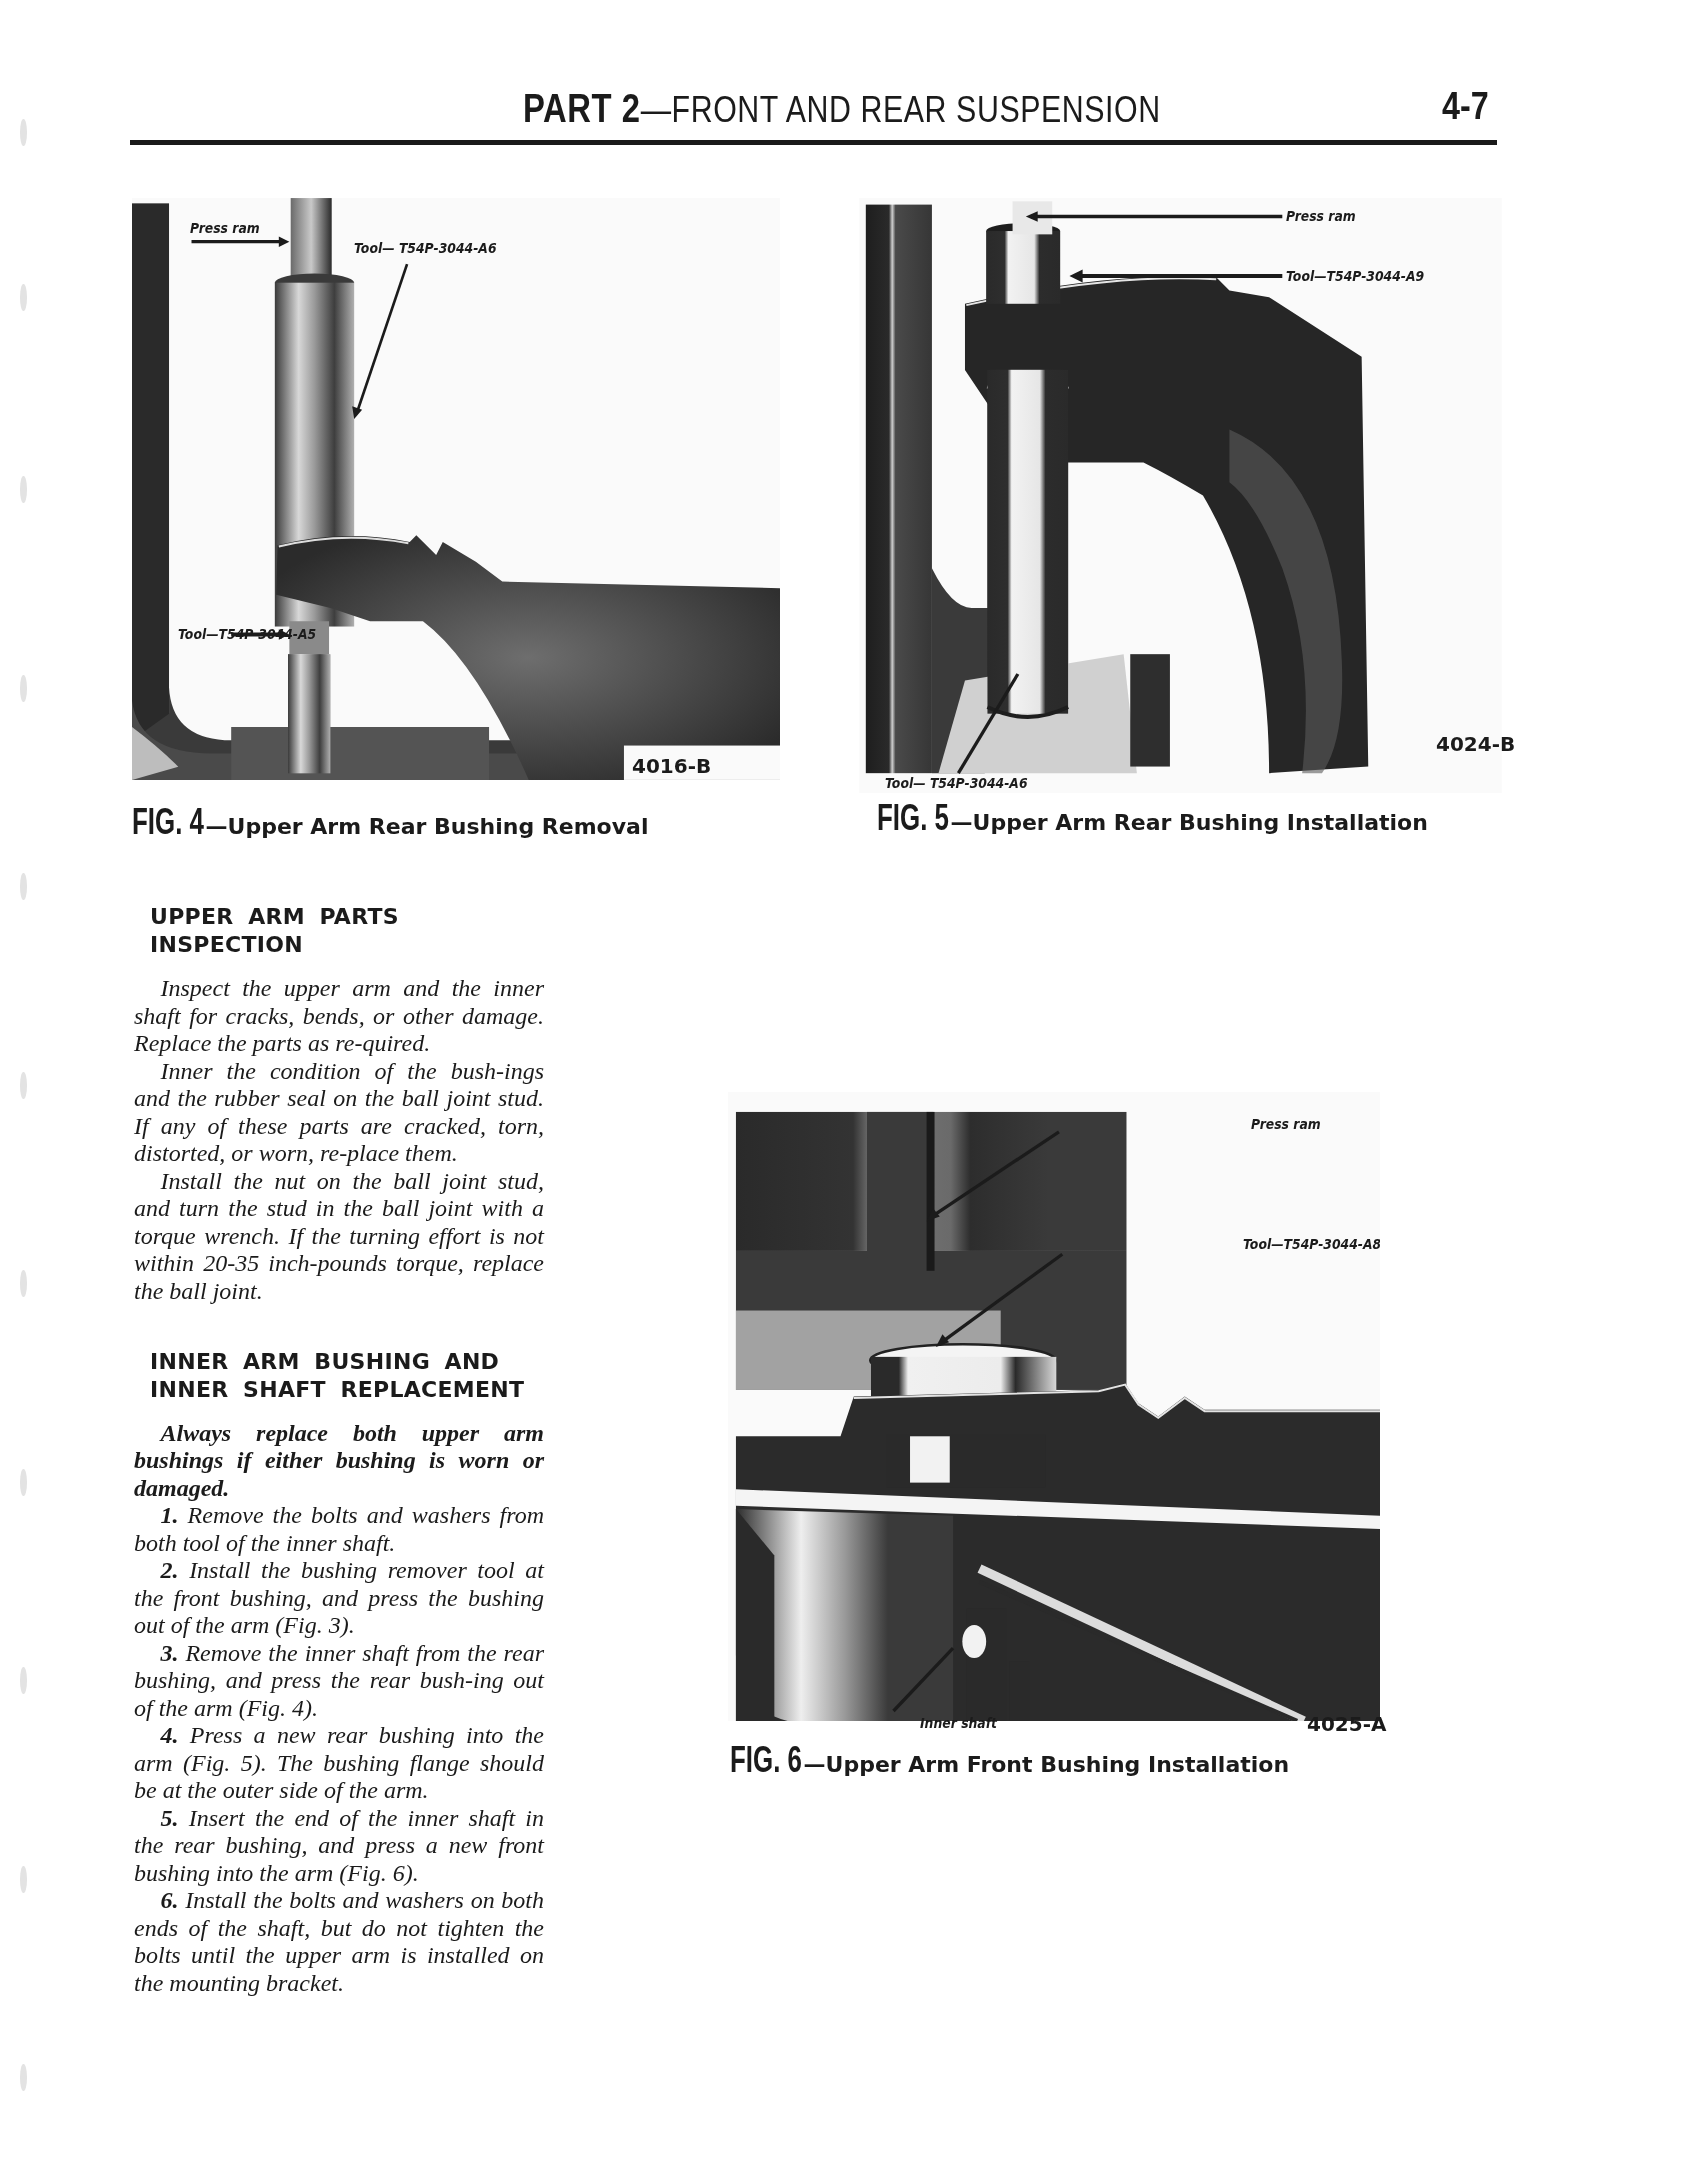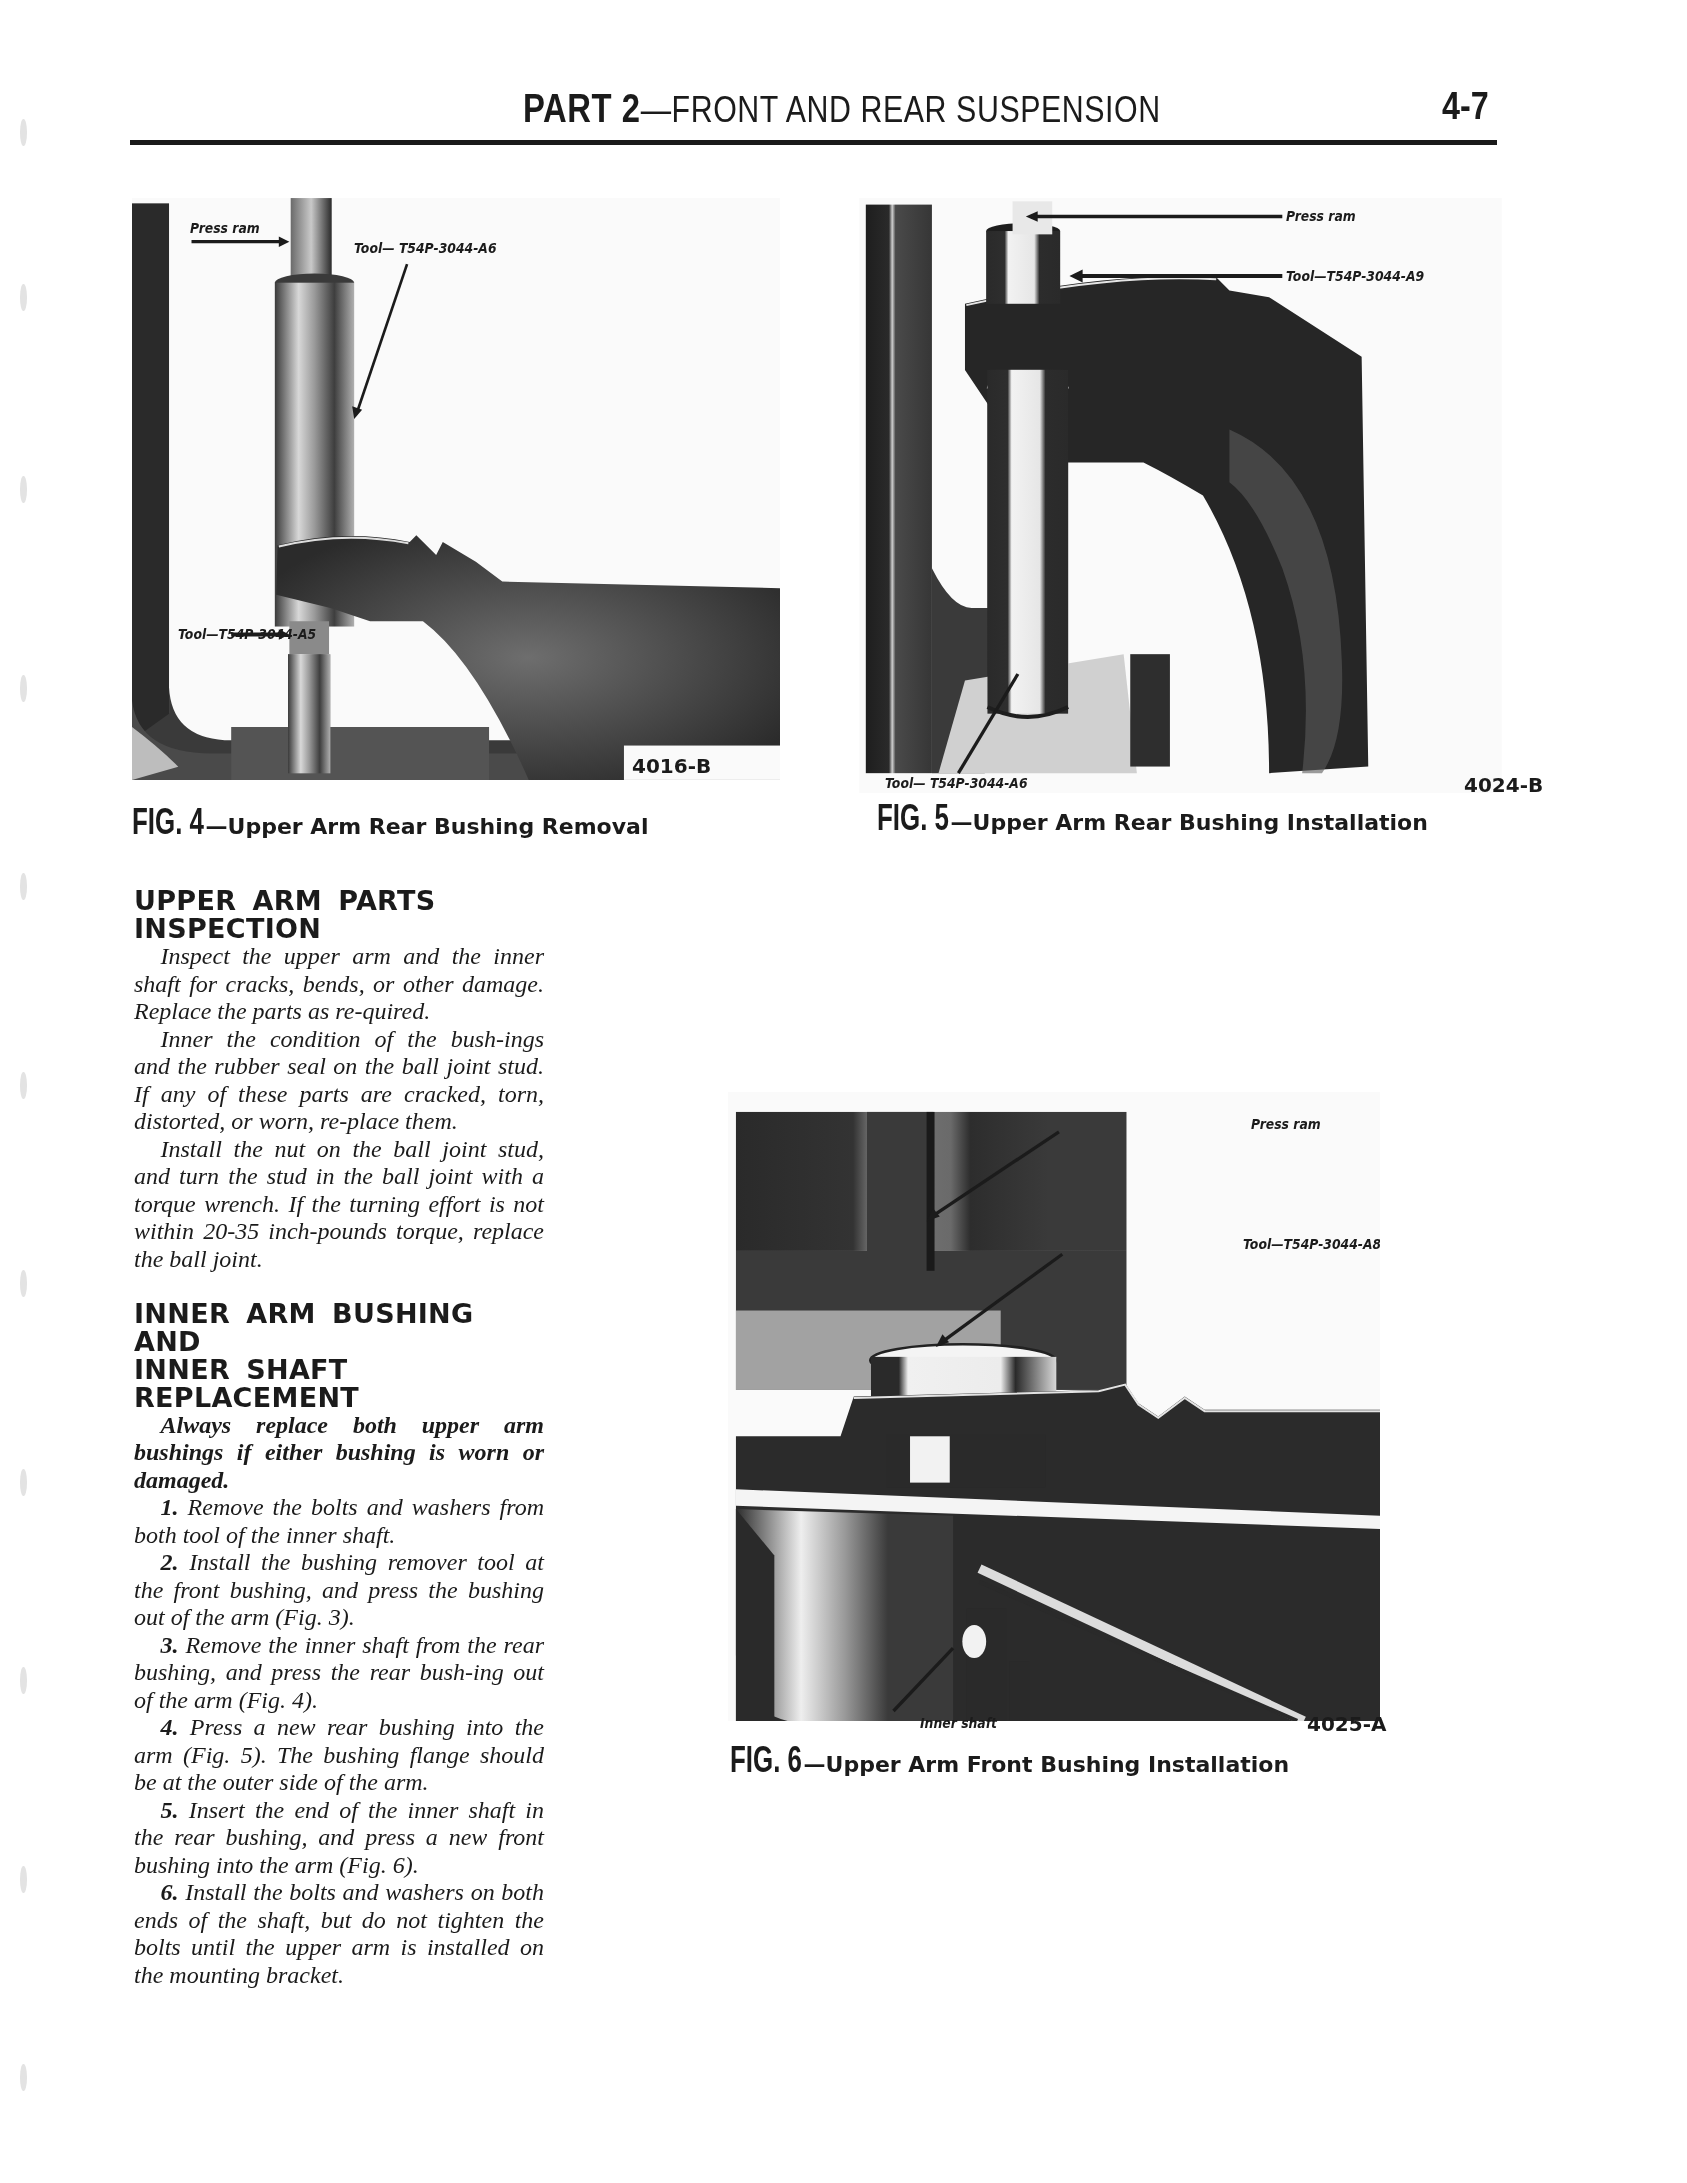--- a/index.html
+++ b/index.html
@@ -11,21 +11,21 @@
   .page-num { left:1442px; top:85px; font-family:"Liberation Sans", sans-serif; font-weight:bold; font-size:38px; transform:scaleX(0.85); transform-origin:left top; }
   .rule { left:130px; top:140px; width:1367px; height:5.3px; background:#1a1a1a; }
   .fig { position:absolute; background:#fff; overflow:hidden; }
   .fig svg { display:block; }
   .callout { position:absolute; font-family:"DejaVu Sans", sans-serif; font-style:italic; font-weight:bold; font-size:14.6px; white-space:nowrap; color:#1b1b1b; transform:scaleX(0.85); transform-origin:left top; }
   .figcode { position:absolute; font-family:"DejaVu Sans", sans-serif; font-weight:bold; font-size:20px; color:#1b1b1b; white-space:nowrap; }
   .caption { position:absolute; white-space:nowrap; color:#1b1b1b; }
   .caption .fig-label { font-family:"Liberation Sans", sans-serif; font-weight:bold; font-size:36px; transform:scaleX(0.72); display:inline-block; transform-origin:left bottom; margin-right:-26.5px; }
   .caption .fig-text { font-family:"DejaVu Sans", sans-serif; font-weight:bold; font-size:22px; }
   .col { position:absolute; left:134px; top:887px; width:410px; font-family:"Liberation Serif", serif; font-size:24px; line-height:27.5px; color:#1b1b1b; }
-  .col h2 { font-family:"DejaVu Sans", sans-serif; font-weight:bold; font-size:27px; line-height:28px; margin:0; letter-spacing:0.3px; word-spacing:6.6px; }
+  .col h2 { font-family:"DejaVu Sans", sans-serif; font-weight:bold; font-size:22px; line-height:28px; margin:16px; letter-spacing:0.3px; word-spacing:6.6px; }
   .col p { margin:0; text-align:justify; text-indent:26.5px;font-style:italic; }
   .col .gap { height:26.5px; }
   .col .bold-p { font-weight:bold; }
   .col .num { font-weight:bold; }
   .margin-mark { position:absolute; left:20px; width:6.6px; height:26.5px; border-radius:50%; background:#e3e3e3; }
 </style>
 </head>
 <body>
 
 <div class="abs header-title">
@@ -151,21 +151,21 @@
     <line x1="260" y1="28" x2="640" y2="28" stroke="#1b1b1b" stroke-width="5"></line>
     <polygon points="252,28 270,20 270,36" fill="#1b1b1b"></polygon>
     <line x1="330" y1="118" x2="640" y2="118" stroke="#1b1b1b" stroke-width="6"></line>
     <polygon points="318,118 338,108 338,128" fill="#1b1b1b"></polygon>
     <line x1="150" y1="870" x2="240" y2="720" stroke="#1b1b1b" stroke-width="5"></line>
   </svg>
   <div class="callout" style="left:427px; top:9.3px;">Press ram</div>
   <div class="callout" style="left:427px; top:69px;">Tool—T54P-3044-A9</div>
 </div>
 <div class="callout" style="left:885px; top:774px;">Tool— T54P-3044-A6</div>
-<div class="figcode" style="left:1436px; top:773px;margin-left:28px;">4024-B</div>
+<div class="figcode" style="left:1436px; top:732px;">4024-B</div>
 <div class="caption" style="left:877px; top:797px;">
   <span class="fig-label">FIG. 5</span><span class="fig-text">—Upper Arm Rear Bushing Installation</span>
 </div>
 
 <div class="fig" style="left:728px; top:1092px; width:652px; height:629px;">
   <svg width="652" height="629" viewBox="0 0 985 950">
     <defs>
       <linearGradient id="g6bg" x1="0" x2="1">
         <stop offset="0" stop-color="#2a2a2a"></stop>
           <stop offset="0.3" stop-color="#333"></stop>

